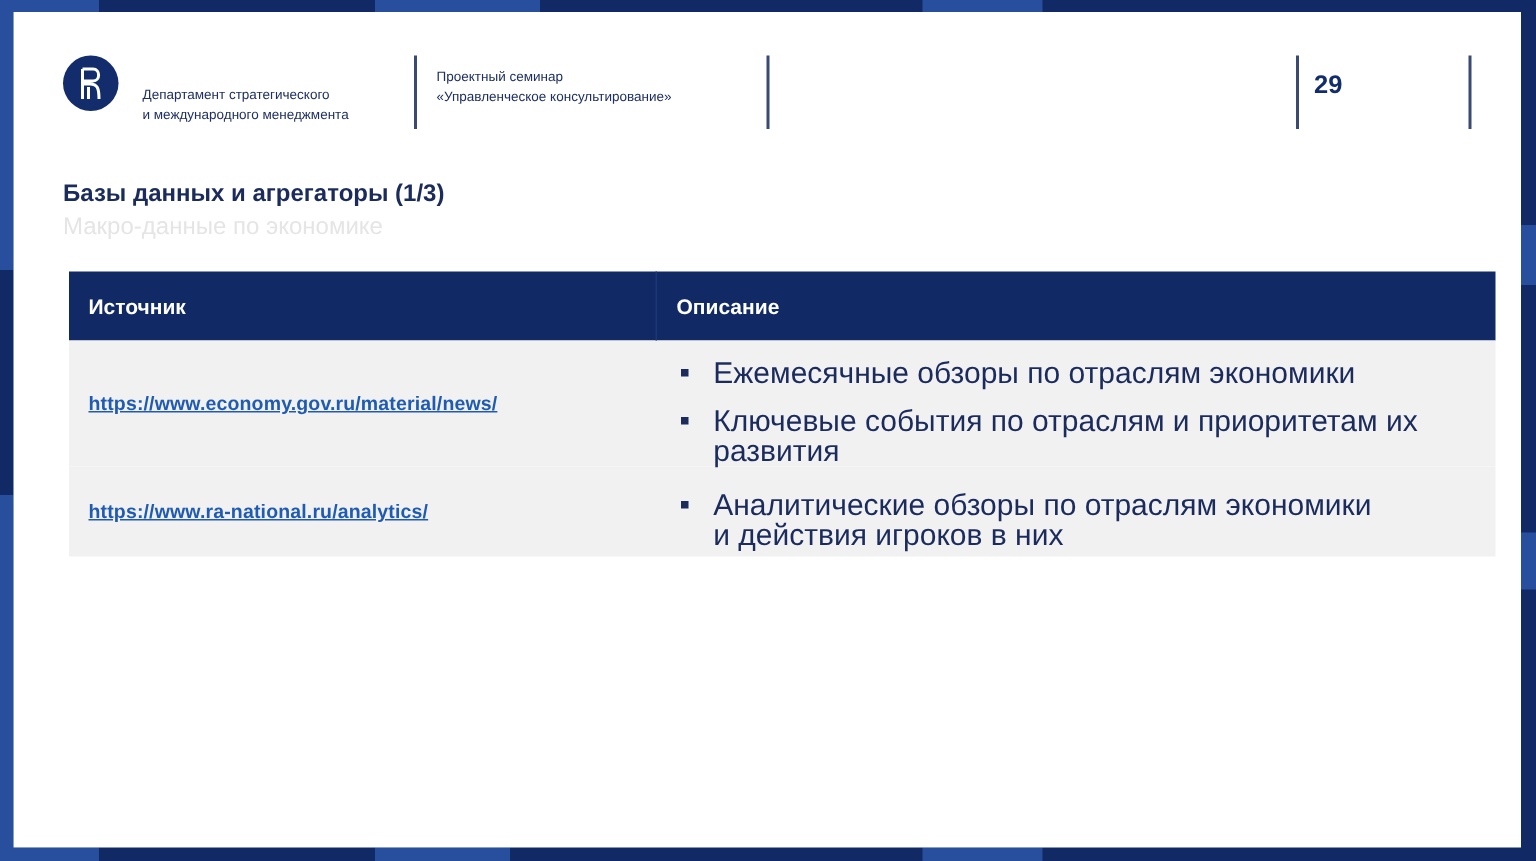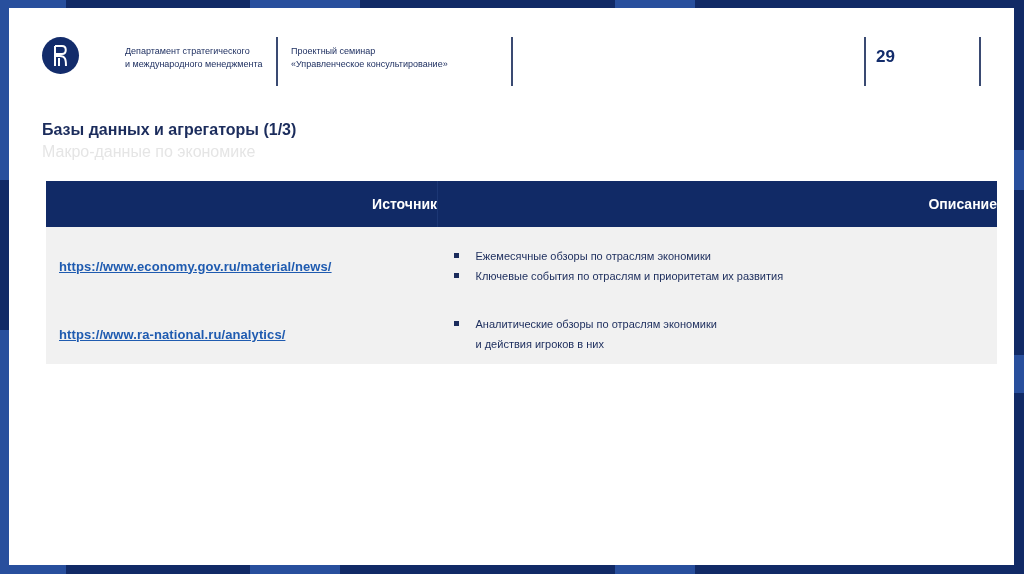--- a/index.html
+++ b/index.html
@@ -32,35 +32,35 @@
   }
   .subtitle {
     position:absolute; left:42px; top:143px; font-size:16px; color:#e5e5e5;
     font-family:"Liberation Sans", sans-serif;
   }
   table.src {
     position:absolute; left:46px; top:181px; width:951px; border-collapse:collapse;
     font-family:"Liberation Sans", sans-serif;
   }
   table.src th {
-    background:#112a66; color:#ffffff; text-align:right; font-weight:bold; font-size:14px;
+    background:#112a66; color:#ffffff; text-align:left; font-weight:bold; font-size:14px;
     height:46px; padding:0 0 0 13px;
   }
   table.src th.c1 { width:378px; border-right:1px solid #1c3775; }
   table.src td { padding:0 0 0 13px; vertical-align:middle; }
   table.src tr.gray td { background:#f1f1f1; }
   table.src tr.white td { background:#ffffff; }
   a.link {
     color:#1f5bb0; font-weight:bold; font-size:13px; text-decoration:underline;
     font-family:"Liberation Sans Narrow","Liberation Sans", sans-serif; letter-spacing:0.1px;
   }
   a.link .plain { font-weight:normal; }
   ul.desc { margin:0; padding:0; list-style:none; }
   ul.desc li {
-    position:relative; padding-left:25px; font-size:11px; line-height:20px; color:#1b2c5c;
+    position:relative; padding-left:25px; font-size:20px; line-height:20px; color:#1b2c5c;margin-top:12px;
   }
   ul.desc li::before {
     content:""; position:absolute; left:3px; top:7px; width:5px; height:5px; background:#1b2c5c;
   }
   ul.desc li .cont { display:block; }
   .bold { font-weight:bold; }
 </style>
 </head>
 <body>
 
@@ -75,21 +75,21 @@
 <div class="bg-patch" style="left:250px;top:565px;width:90px;height:9px;"></div>
 <div class="bg-patch" style="left:615px;top:565px;width:80px;height:9px;"></div>
 
 <div class="slide"></div>
 
 <div class="logo">
   <svg width="22" height="26" viewBox="0 0 22 26">
     <path d="M5 3 H12 C17 3 17 11 12 11 H7 V13 H10 C15 13 16 16 16 23 M5 3 V23 M9 15 V23" stroke="#ffffff" stroke-width="2" fill="none"></path>
   </svg>
 </div>
-<div class="hdr-text" style="left:95px;top:45px;margin-left:30px;">
+<div class="hdr-text" style="left:95px;top:57px;">
   <div>Департамент стратегического</div>
   <div>и международного менеджмента</div>
 </div>
 <div class="vline" style="left:276px;top:37px;height:49px;"></div>
 <div class="hdr-text" style="left:291px;top:45px;">
   <div>Проектный семинар</div>
   <div>«Управленческое консультирование»</div>
 </div>
 <div class="vline" style="left:511px;top:37px;height:49px;"></div>
 <div class="vline" style="left:864px;top:37px;height:49px;"></div>

